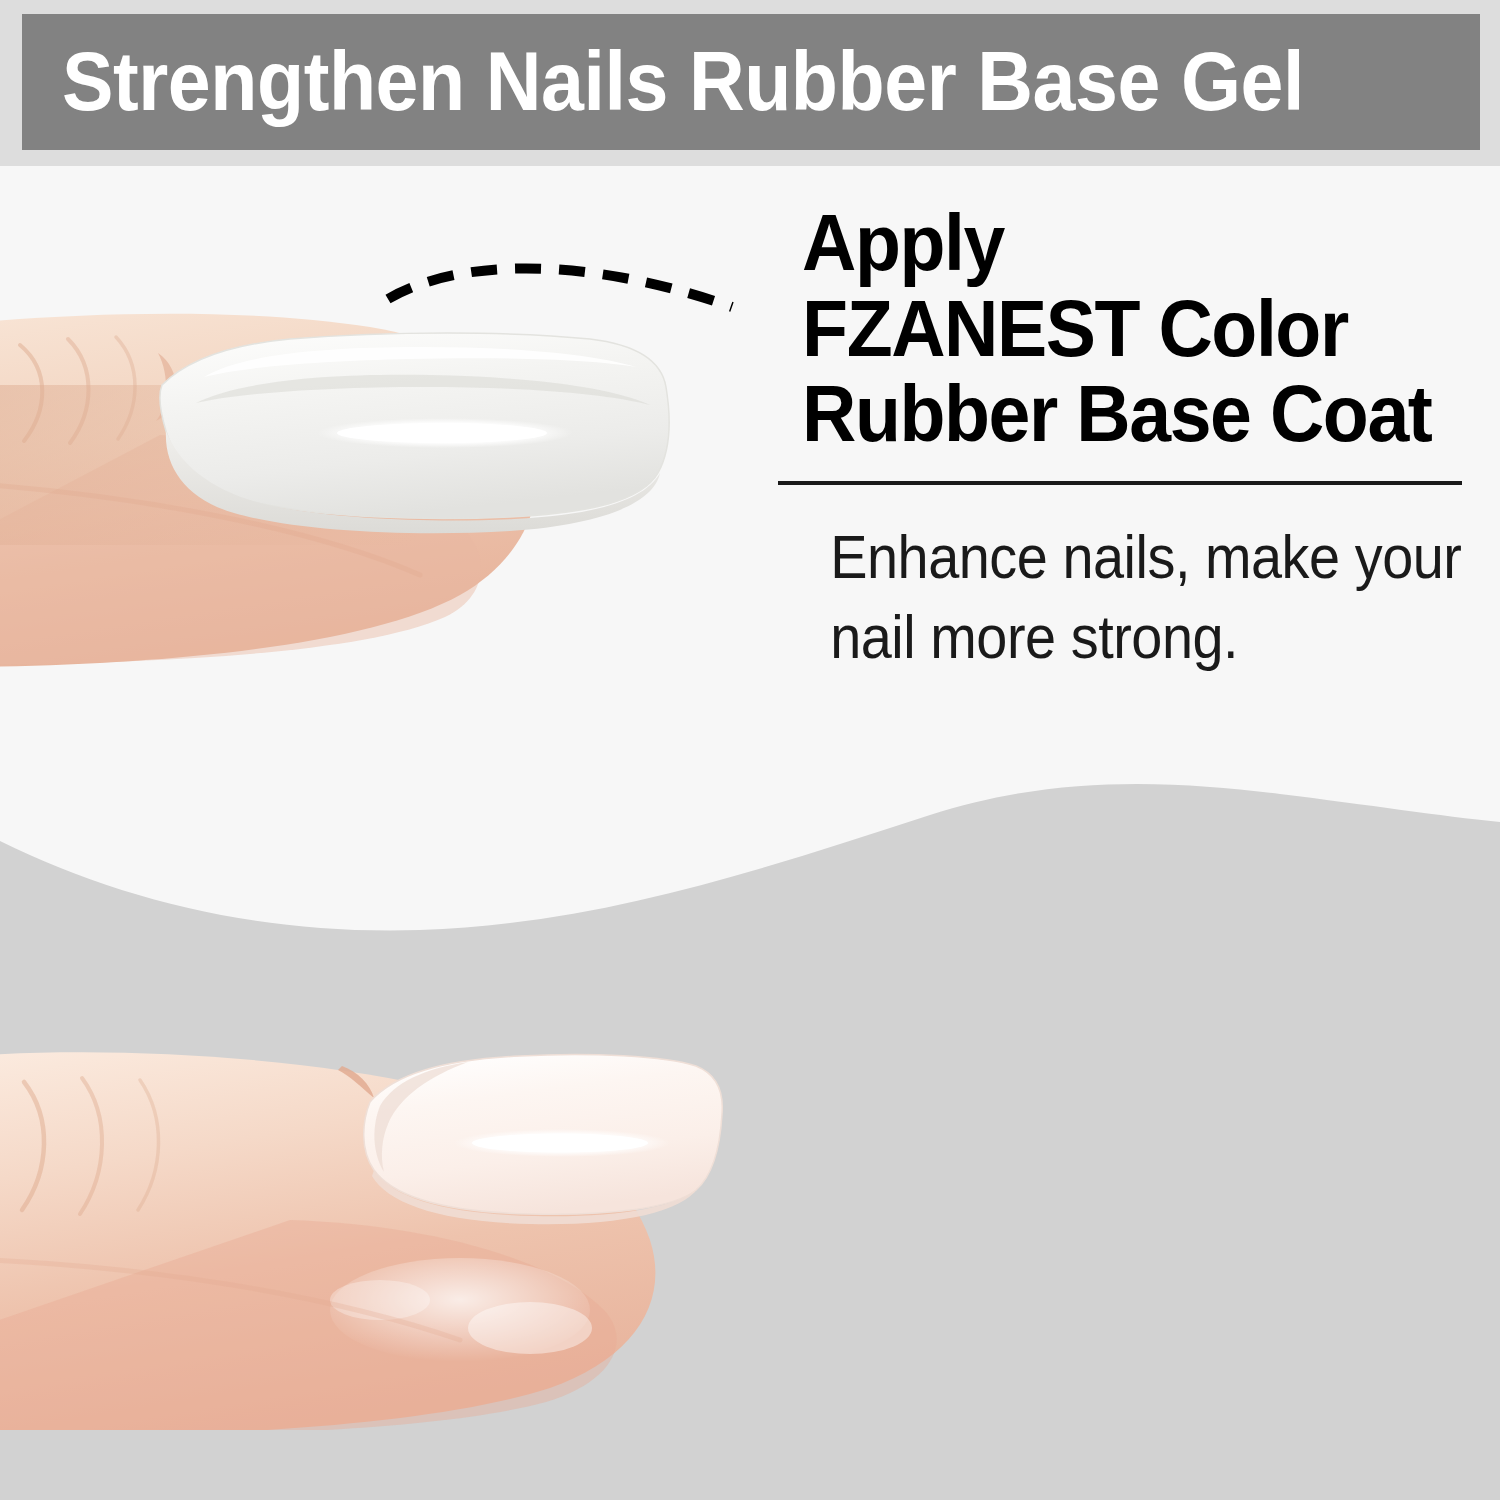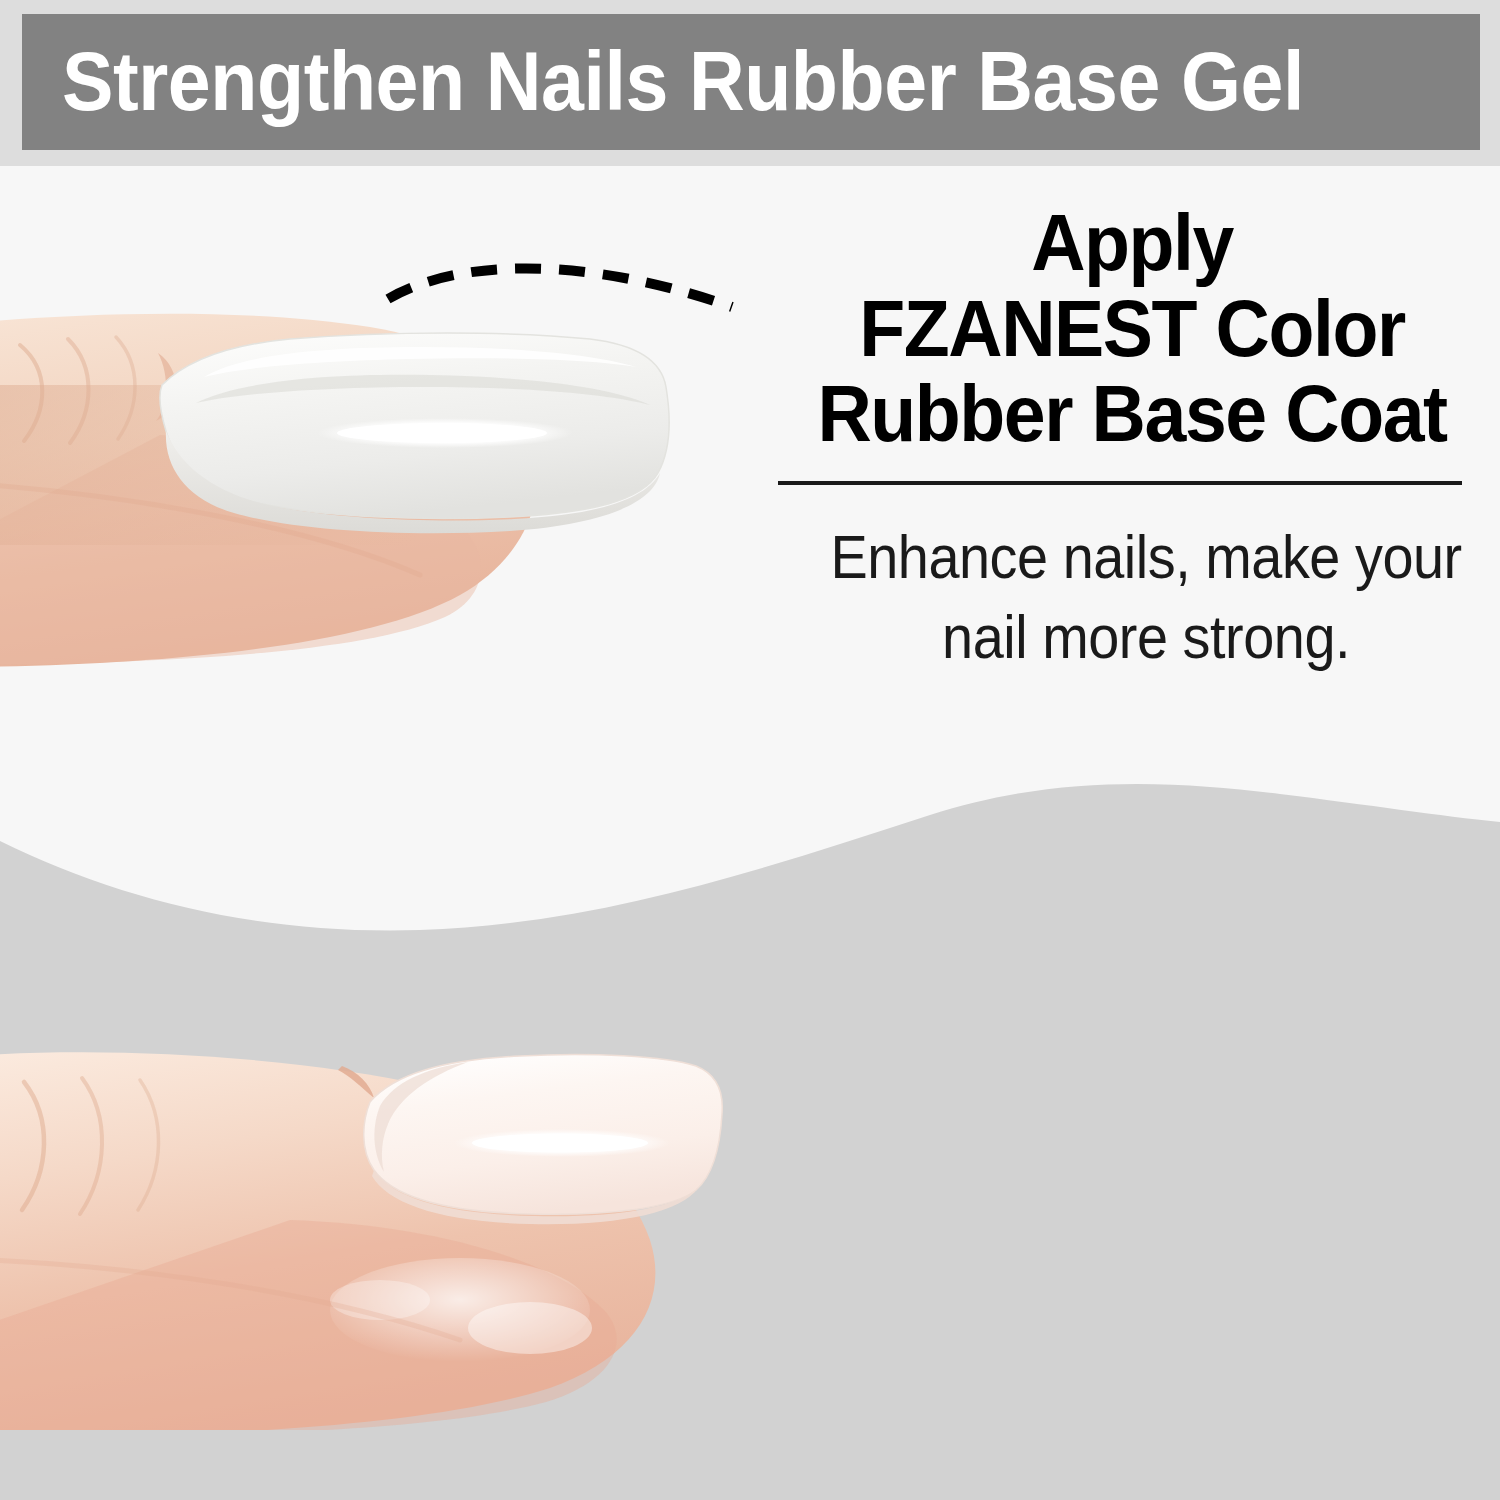--- a/index.html
+++ b/index.html
@@ -66,21 +66,21 @@
   .photo-bottom {
     position:absolute;
     left:-10px; top:1010px;
     width:800px; height:420px;
   }
   .photo-top svg, .photo-bottom svg { display:block; width:100%; height:100%; }
 
   
   .copy {
     position:absolute;
-    text-align:center;
+    text-align:left;
   }
   .copy-top   { left:760px; top:200px;  width:702px; }
   .copy-bot   { left:760px; top:980px;  width:702px; }
 
   .headline {
     color:#000000;
     font-size:80px;
     font-weight:bold;
     line-height:1.07;
     letter-spacing:-1.5px;

